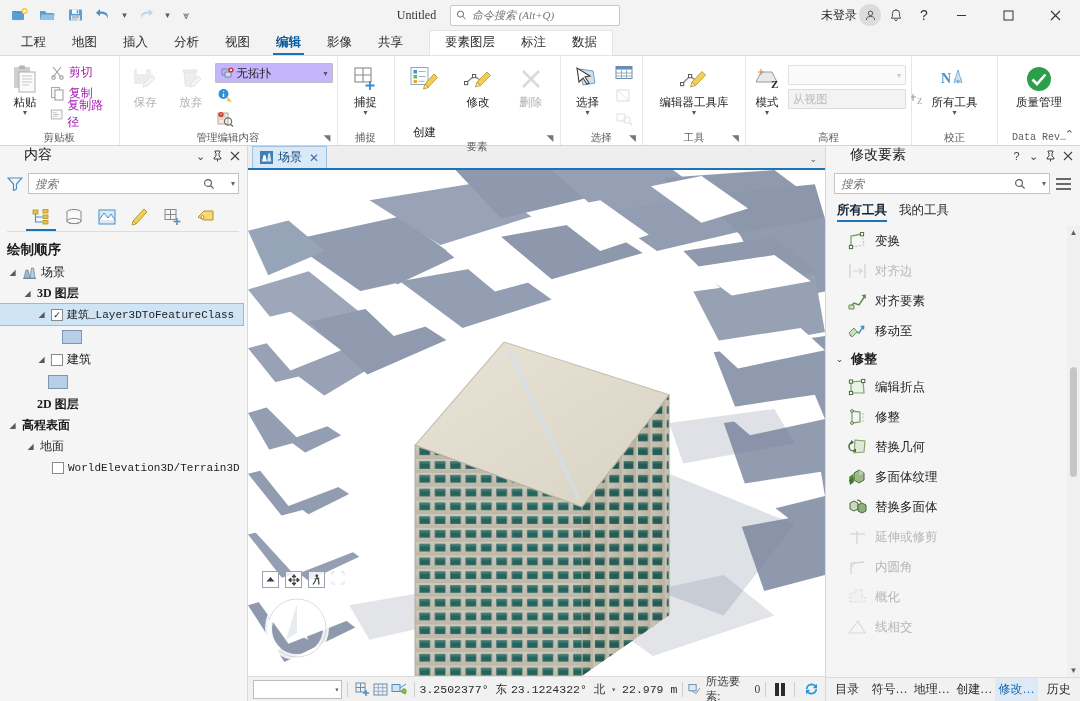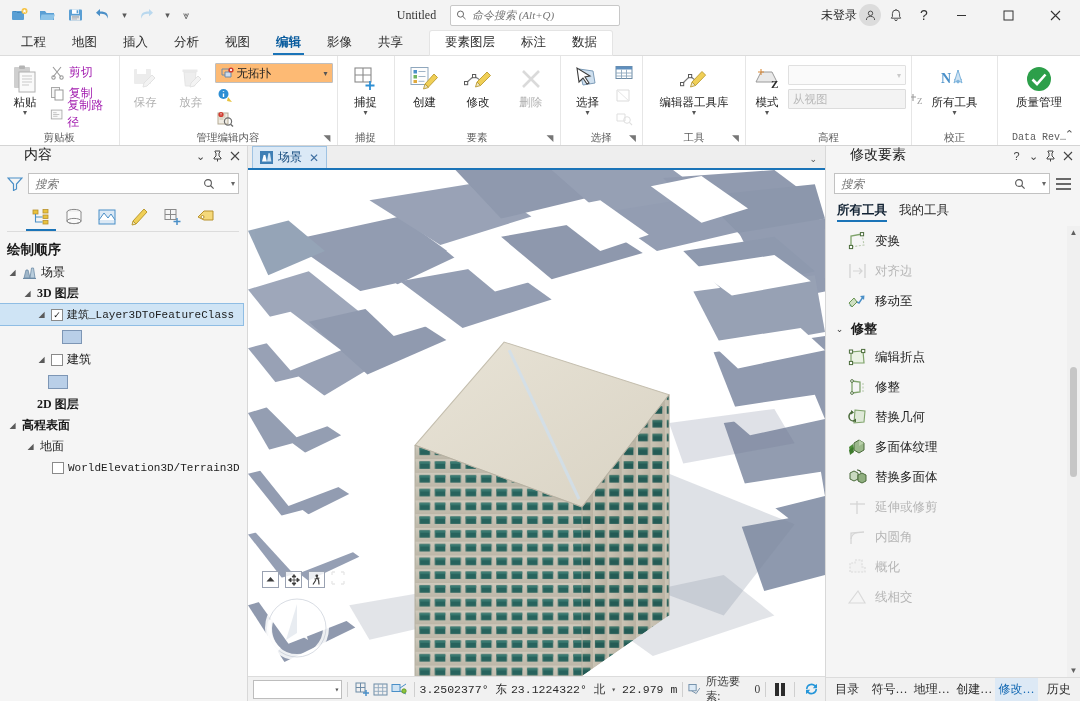--- a/index.html
+++ b/index.html
@@ -101,21 +101,21 @@
   .big-btn.disabled .lbl { color: #b0b0b0; }
   .big-btn.disabled .ico { opacity: .38; }
   .small-col { display: flex; flex-direction: column; gap: 1px; padding-top: 1px; }
   .small-btn {
     display: flex; align-items: center; gap: 4px; padding: 1px 5px 1px 2px;
     cursor: pointer; border-radius: 2px; height: 20px;
   }
   .small-btn .lbl { font-size: 12px; color: #a21caf; }
   .small-btn.disabled svg { opacity: .4; }
   .combo {
-    width: 118px; height: 20px; border: 1px solid #bfbfbf; background: #fdba74;
+    width: 118px; height: 20px; border: 1px solid #bfbfbf; background: #c4b5fd;
     display: flex; align-items: center; padding: 0 2px 0 4px; gap: 3px; font-size: 11.5px;
     border-radius: 1px;
   }
   .combo .cval { flex: 1; color: #222; white-space: nowrap; overflow: hidden; }
   .combo .carat { font-size: 8px; color: #555; padding-right:2px; }
   .combo.empty { background: #fff; }
   .combo.ghost { color: #b9b9b9; }
   .combo.ghost .cval { color: #b9b9b9; font-family:"Liberation Serif",serif; font-style:normal; }
   .ribbon-collapse {
     position: absolute; right: 6px; bottom: 4px; color: #555; font-size: 11px; cursor: pointer;
@@ -485,21 +485,21 @@
           </div>
           <div class="lbl">捕捉</div>
           <div class="drop">▾</div>
         </div>
       </div>
       <div class="rgroup-title">捕捉</div>
     </div>
 
     <div class="rgroup" style="width:166px;">
       <div class="rgroup-body" style="gap:3px;">
-        <div class="big-btn" style="width:52px;">
+        <div class="big-btn" style="width:52px;gap:30px;">
           <div class="ico">
             <svg width="30" height="28" viewBox="0 0 30 28">
                 <rect x="2" y="2.5" width="17" height="17" fill="#fdfdfd" stroke="#8fa7bd" stroke-width="1"></rect>
                 <rect x="4.5" y="5" width="3.5" height="3.5" fill="#4a90c9"></rect>
                 <rect x="4.5" y="10" width="3.5" height="3.5" fill="#6fb35f"></rect>
                 <rect x="4.5" y="15" width="3.5" height="3" fill="#e0a93c"></rect>
                 <path d="M9.5 6.5h7M9.5 11.5h7M9.5 16.3h6" stroke="#9fb4c7" stroke-width="1"></path>
                 <path d="M16 19 L25 9 l3.5 3.5 l-9 9.5 z" fill="#f0cf56" stroke="#bb9b30" stroke-width=".9"></path>
                 <path d="M16 19 l-1.5 5 l5-1.5z" fill="#e9e2c2" stroke="#bb9b30" stroke-width=".9"></path>
               </svg>
@@ -1056,20 +1056,28 @@
 
           <div class="tool-row disabled">
             <svg width="19" height="18" viewBox="0 0 19 18">
                 <path d="M2 2 v14" stroke="#9a9a9a" stroke-width="1.4"></path>
                 <path d="M5 9 h9 M11 6 l3 3 l-3 3" stroke="#9a9a9a" stroke-width="1.2" fill="none"></path>
                 <path d="M17 2 v14" stroke="#9a9a9a" stroke-width="1.4"></path>
               </svg>
             <span class="lbl">对齐边</span>
           </div>
 
+          <div class="tool-row">
+            <svg width="19" height="18" viewBox="0 0 19 18">
+                <path d="M1 16 L6 11 L11 13 L17 4" stroke="#5b8a43" stroke-width="1.4" fill="none"></path>
+                <path d="M13.5 3 L18 2.5 L17.5 7" fill="#5b8a43"></path>
+                <path d="M1 13 h5 v4 H1z" fill="#cfe0c2" stroke="#5b8a43" stroke-width=".9"></path>
+              </svg>
+            <span class="lbl">对齐要素</span>
+          </div>
 
           <div class="tool-row">
             <svg width="19" height="18" viewBox="0 0 19 18">
                 <path d="M2 14 L7 9 L11 11 L15 5" stroke="#4a8fc7" stroke-width="1.4" fill="none"></path>
                 <path d="M12 4 L16.5 3.5 L16 8" fill="#4a8fc7"></path>
                 <path d="M1 11 L6 6 L9 10 L4 15z" fill="#cfe0c2" stroke="#5b8a43" stroke-width=".9"></path>
               </svg>
             <span class="lbl">移动至</span>
           </div>
 

